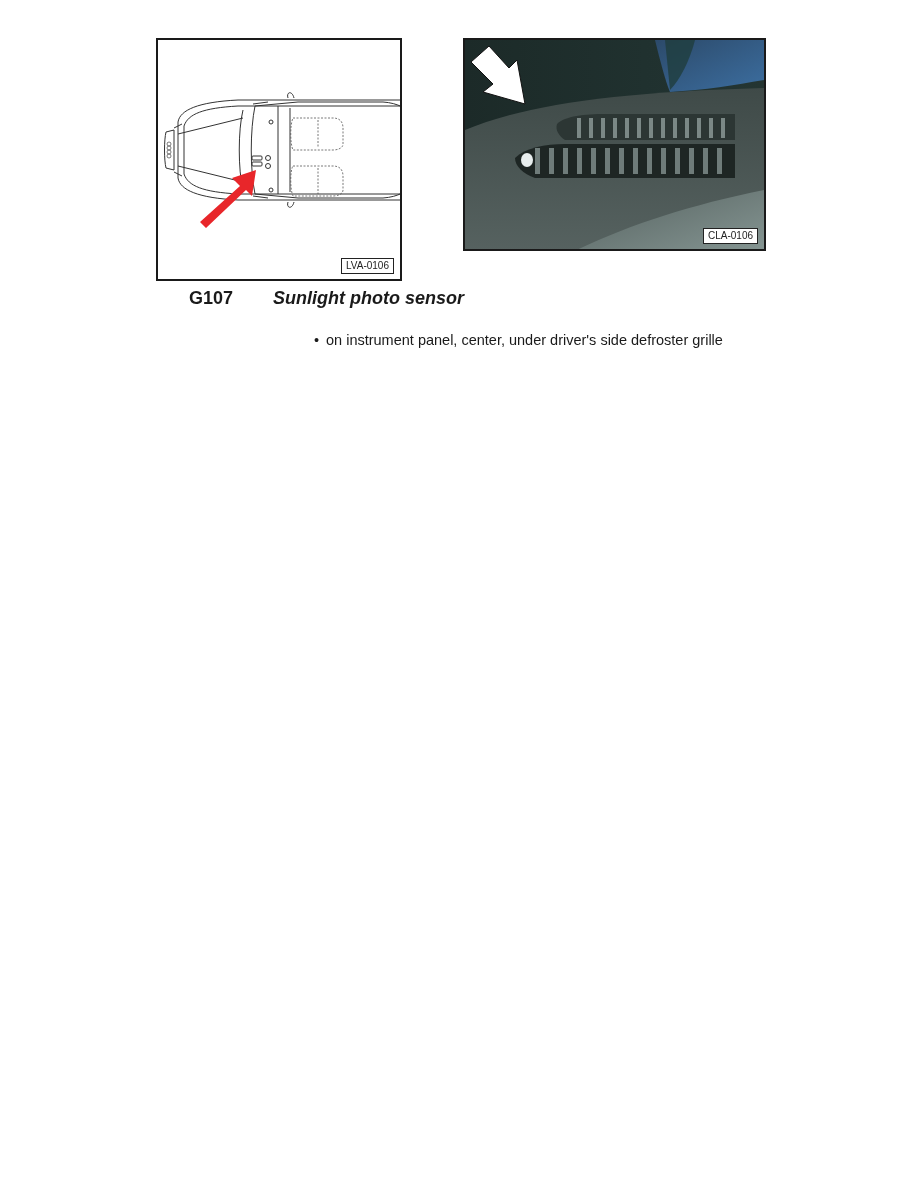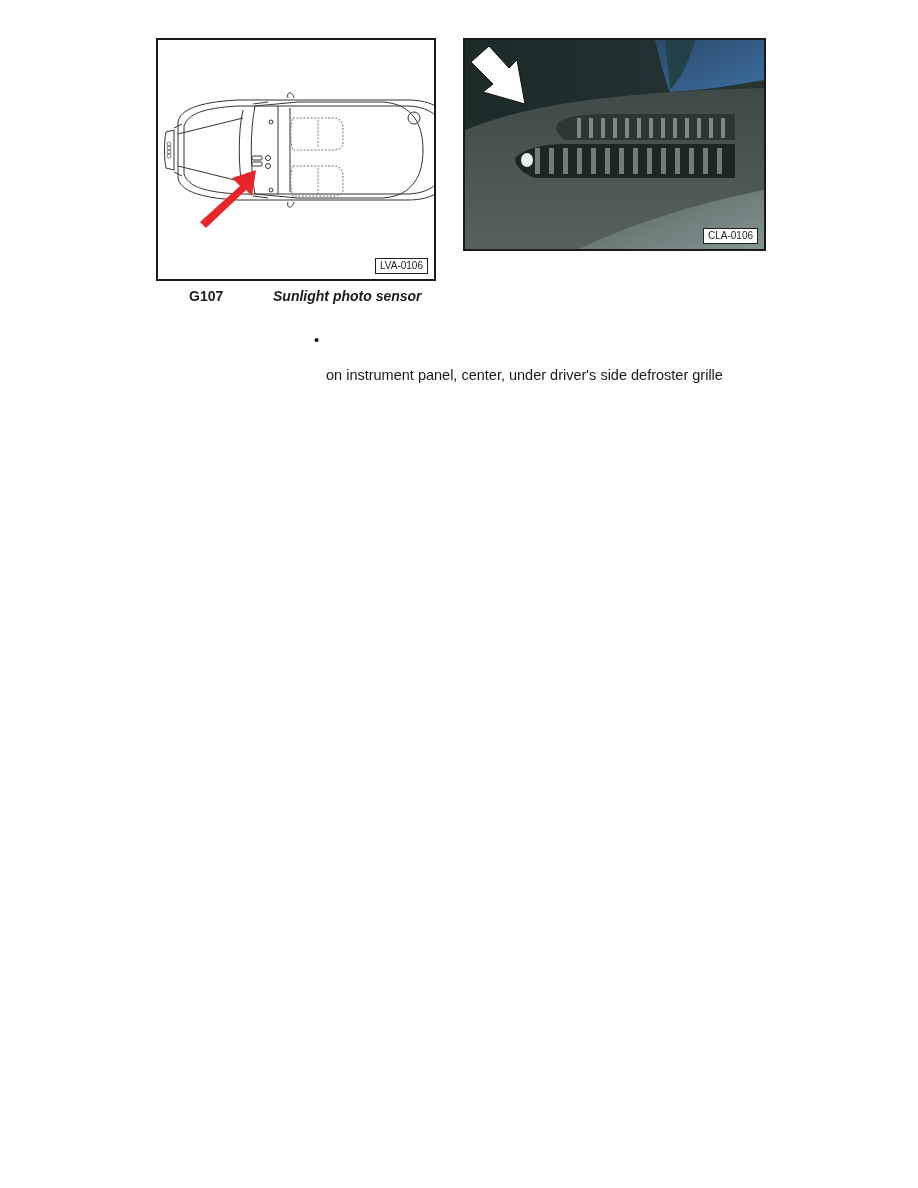--- a/index.html
+++ b/index.html
@@ -1,34 +1,34 @@
 <!DOCTYPE html>
 <html><head>
 <meta charset="utf-8">
 <style>
   html, body { margin: 0; padding: 0; background: #ffffff; }
   body { width: 918px; height: 1188px; position: relative; overflow: hidden;
          font-family: "Liberation Sans", sans-serif; color: #1a1a1a; }
 
   .figure { position: absolute; box-sizing: border-box; border: 2px solid #1a1a1a; overflow: hidden; }
-  #fig-left  { left: 156px; top: 38px; width: 280px; height: 243px; background: #ffffff; }
+  #fig-left  { left: 156px; top: 38px; width: 246px; height: 243px; background: #ffffff; }
   #fig-right { left: 463px; top: 38px; width: 303px; height: 213px; background: #2e3a38; }
 
   .fig-label { position: absolute; right: 6px; bottom: 5px; background: #ffffff;
                border: 1.5px solid #222; padding: 1px 4px; font-size: 10px; line-height: 12px;
                color: #222; }
 
   .caption-row { position: absolute; top: 288px; left: 0; width: 918px; height: 20px;
-                 font-weight: bold; font-size: 14px; }
+                 font-weight: bold; font-size: 18px; }
   #caption-code  { position: absolute; left: 189px; top: 0; }
   #caption-title { position: absolute; left: 273px; top: 0; font-style: italic; }
 
   .bullet-block { position: absolute; left: 314px; top: 330px; width: 440px; font-size: 14.5px; line-height: 20px; color: #1a1a1a; }
   .bullet-dot { position: absolute; left: 0; top: 0; }
-  .bullet-text { margin-left: 12px; display: block; margin-top: 35px; }
+  .bullet-text { margin-left: 12px; display: block; }
   svg { display: block; }
 </style>
 </head>
 <body>
 
 <div id="fig-left" class="figure">
   <svg width="298" height="239" viewBox="0 0 298 239">
     <g fill="none" stroke="#333" stroke-width="1">
 
       <path d="M20,82 C22,70 40,62 80,60 L250,60 C275,60 290,70 292,90 L292,130 C290,150 275,160 250,160 L80,160 C40,158 22,150 20,138 Z"></path>

